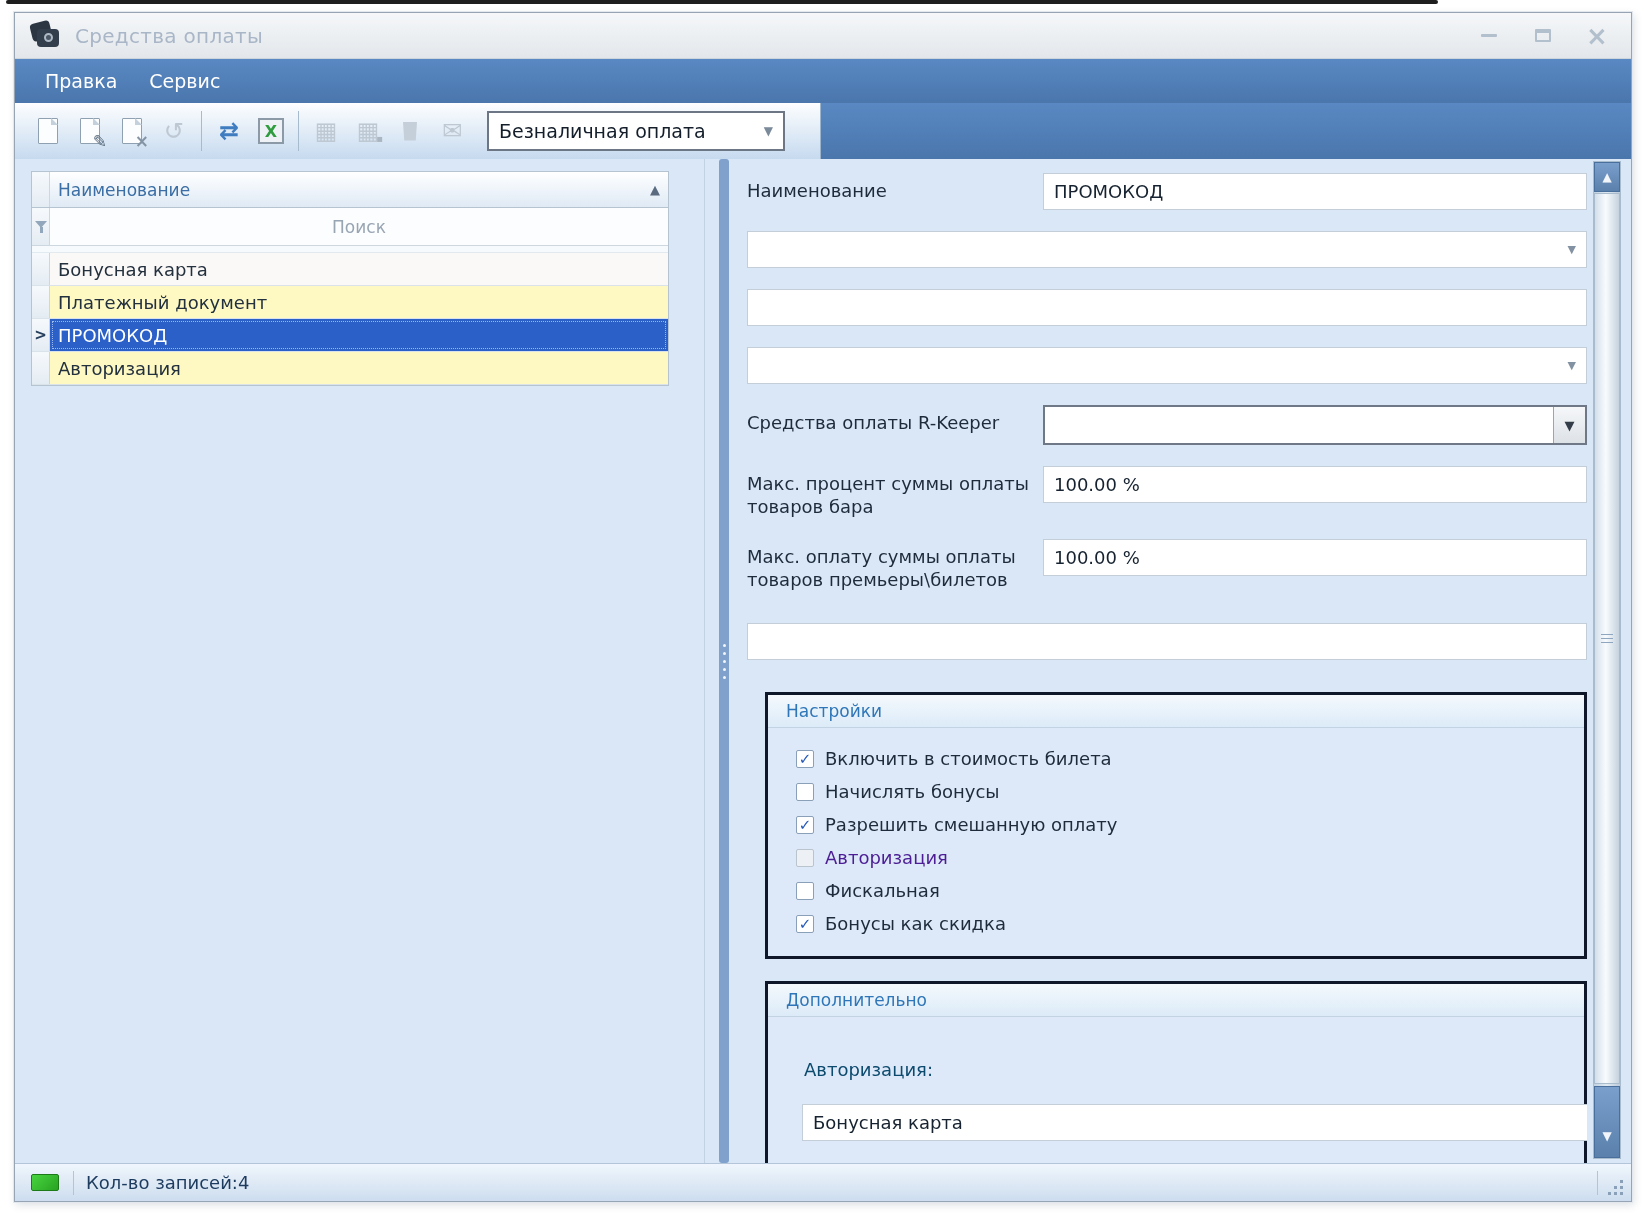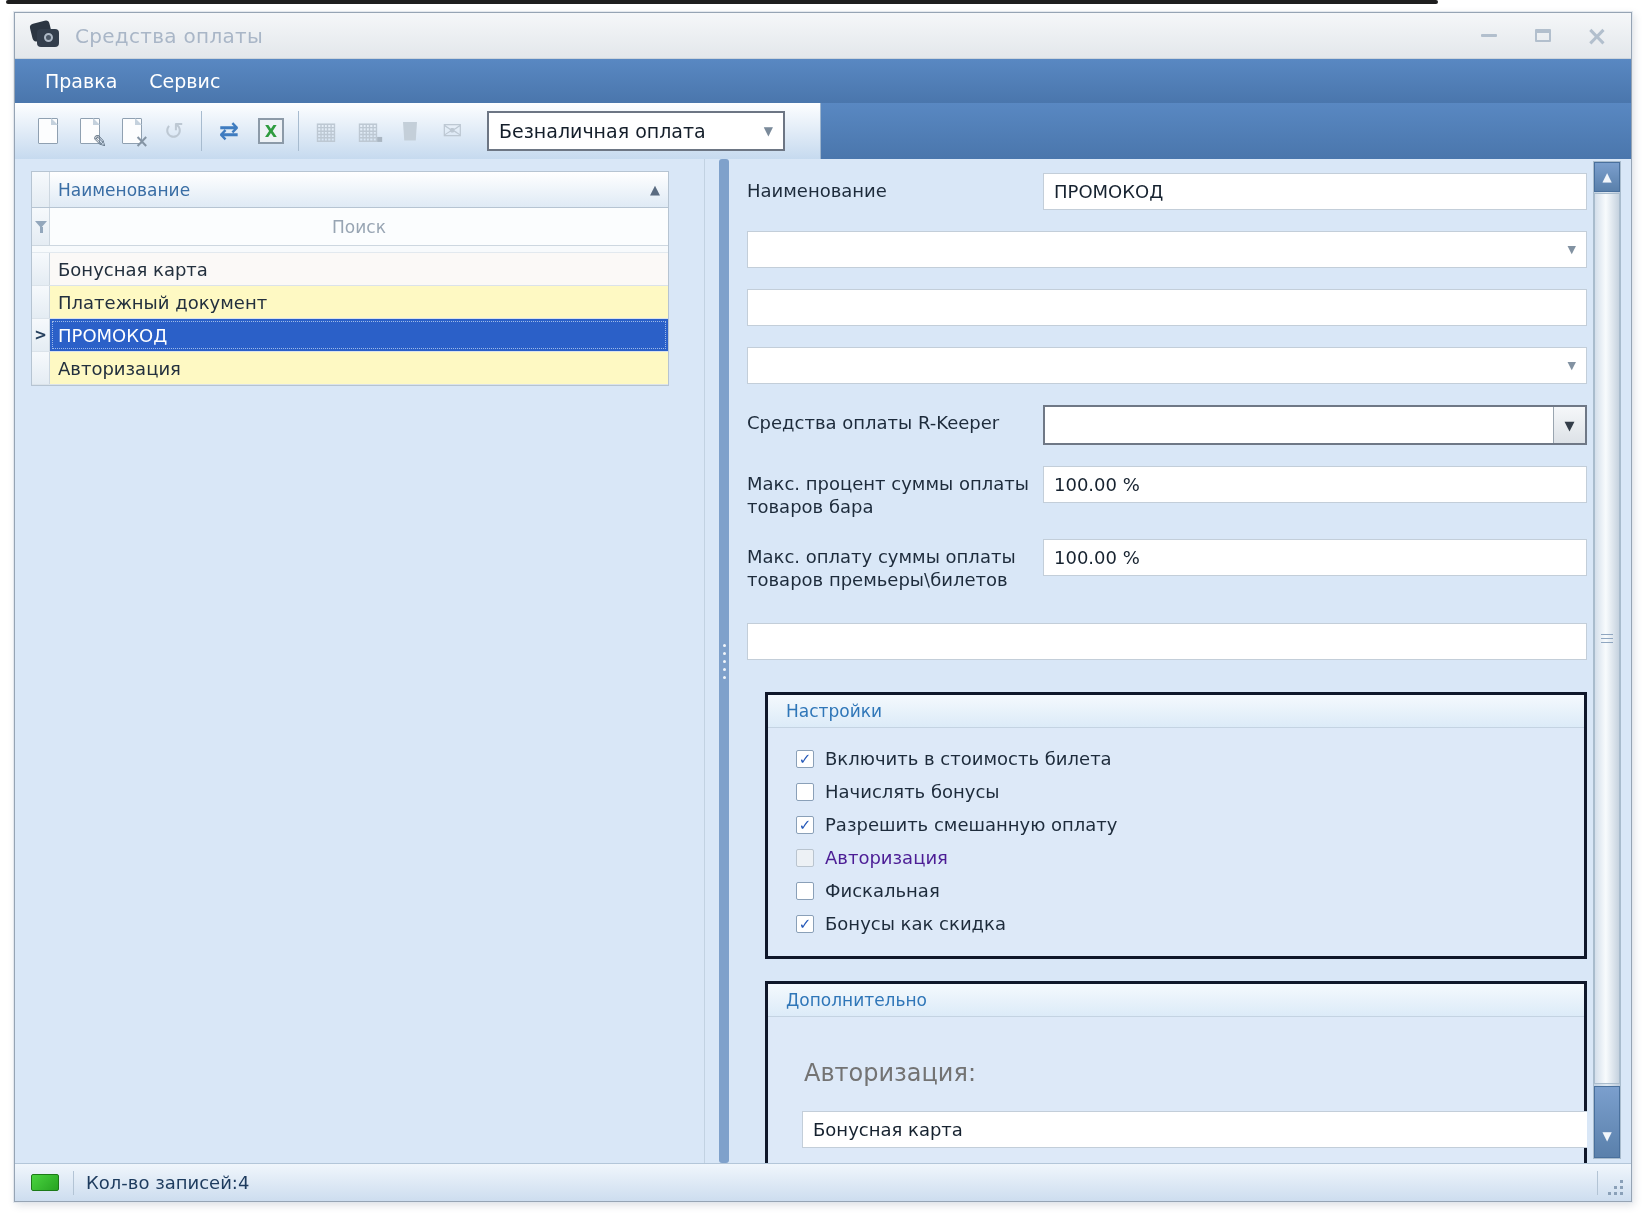--- a/index.html
+++ b/index.html
@@ -106,21 +106,21 @@
   .group-body { padding:14px 20px 16px 28px; }
   .cbrow { display:flex; align-items:center; height:33px; }
   .cb { width:18px; height:18px; background:#ffffff; border:1px solid #8aa0b8; border-radius:2px; flex:none;
     display:flex; align-items:center; justify-content:center; font-size:15px; font-weight:bold; color:transparent; }
   .cbrow.checked .cb { color:#2458b8; }
   .cbrow .cblabel { margin-left:11px; font-size:18px; color:#1d2b3b; }
   .cbrow.disabled .cb { background:#edf1f5; border-color:#b9c4cf; }
   .cbrow.disabled .cblabel { color:#4c1d95; }
 
   .group.extra .group-body { padding:42px 0 60px 0; }
-  .extra-label { margin-left:36px; font-size:24px; color:#737373; margin-bottom:24px; }
+  .extra-label { margin-left:36px; font-size:18px; color:#0c4a6e; margin-bottom:24px; }
   .extra-combo { margin:0 58px 0 34px; }
 
   
   .vscroll { position:absolute; right:10px; top:2px; width:28px; bottom:4px;
     background:linear-gradient(90deg,#c3d2e2,#dfe9f2 50%,#bccadb); border:1px solid #a9bccd; }
   .sbtn { position:absolute; left:0; right:0; height:30px; background:linear-gradient(#7b9fcd,#5a80ab);
     border:1px solid #49709d; display:flex; align-items:center; justify-content:center; color:#f2f6fb; font-size:12px; }
   .sbtn.up { top:0; }
   .sbtn.down { bottom:0; height:72px; align-items:flex-end; padding-bottom:14px; }
   .sthumb { position:absolute; left:0; right:0; top:31px; bottom:74px;

